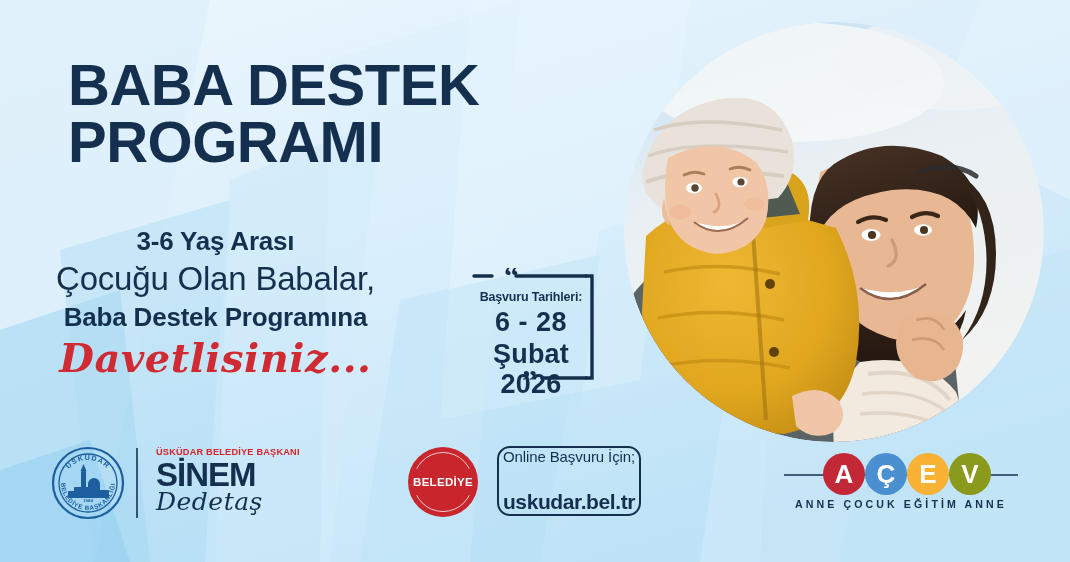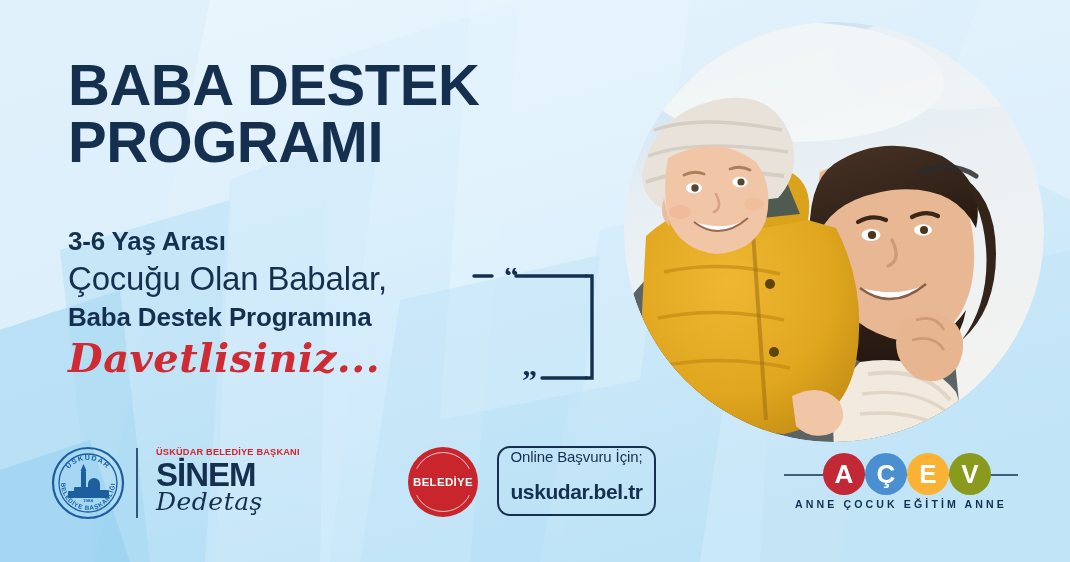--- a/index.html
+++ b/index.html
@@ -17,21 +17,21 @@
   .bg-layer svg{position:absolute;top:0;left:0;width:1070px;height:562px;display:block;}
 
   
   .headline{
     position:absolute;left:68px;top:57px;
     font-size:58px;line-height:0.98;font-weight:bold;
     letter-spacing:-0.5px;color:#15304F;
     white-space:pre-line;
   }
   
-  .sub{position:absolute;left:68px;top:225px;color:#15304F;}
+  .sub{position:absolute;left:56px;top:225px;color:#15304F;text-align:center;}
   .sub-l1{font-size:26px;font-weight:bold;line-height:1.28;letter-spacing:-0.2px;}
   .sub-l2{font-size:33px;font-weight:normal;line-height:1.28;letter-spacing:-0.2px;}
   .sub-l3{font-size:26px;font-weight:bold;line-height:1.28;letter-spacing:-0.2px;}
   .sub-script{
     font-family:"DejaVu Serif", serif;
     font-style:italic;font-weight:bold;
     font-size:40px;color:#D02A33;
     letter-spacing:0.5px;line-height:1.1;margin-top:2px;
   }
 
@@ -75,23 +75,23 @@
     border:1.3px solid rgba(255,255,255,.75);
     clip-path:polygon(0 0,100% 0,100% 28%,0 28%,0 72%,100% 72%,100% 100%,0 100%);
   }
   .ucretsiz .txt{
     position:absolute;inset:0;display:flex;align-items:center;justify-content:center;
     color:#fff;font-size:11.5px;font-weight:bold;letter-spacing:0.3px;
   }
 
   
   .urlbox{
-    position:absolute;left:497px;top:446px;width:159px;height:70px;
+    position:absolute;left:497px;top:446px;width:144px;height:70px;
     border:2.6px solid #15304F;border-radius:13px;
-    display:flex;flex-direction:column;align-items:center;justify-content:flex-start;
+    display:flex;flex-direction:column;align-items:center;justify-content:space-between;
     color:#15304F;box-sizing:border-box;
   }
   .url-top{font-size:15px;font-weight:normal;letter-spacing:-0.1px;line-height:1.25;}
   .url-main{font-size:21px;font-weight:bold;letter-spacing:-0.4px;line-height:1.2;margin-top:12px;}
 
   
   .acev{position:absolute;left:782px;top:452px;width:238px;height:66px;}
   .acev svg{display:block;}
   .acev-tag{
     position:absolute;left:0;top:46px;width:238px;text-align:center;
@@ -142,20 +142,25 @@
     <svg width="130" height="118" viewBox="0 0 130 118" aria-hidden="true">
       <g stroke="#15304F" stroke-width="3.4" fill="none" stroke-linecap="round">
         <line x1="4" y1="8" x2="22" y2="8"></line>
         <line x1="46" y1="8" x2="116" y2="8"></line>
         <path d="M116 8 L122 8 L122 110 L116 110"></path>
         <line x1="72" y1="110" x2="116" y2="110"></line>
       </g>
       <text x="34" y="18" font-family="Liberation Serif, serif" font-size="30" font-weight="bold" fill="#15304F">“</text>
       <text x="52" y="122" font-family="Liberation Serif, serif" font-size="30" font-weight="bold" fill="#15304F">”</text>
     </svg>
+    <div class="date-text">
+      <div class="date-label">Başvuru Tarihleri:</div>
+      <div class="date-range">6 - 28</div>
+      <div class="date-month">Şubat 2026</div>
+    </div>
   </div>
 
   <div class="photo">
     <svg viewBox="0 0 420 420" aria-hidden="true">
       <defs>
         <clipPath id="circ">
             <circle cx="210" cy="210" r="210"></circle>
           </clipPath>
         <linearGradient id="sky" x1="0" y1="0" x2="0.3" y2="1">
           <stop offset="0" stop-color="#BFDDF2"></stop>

